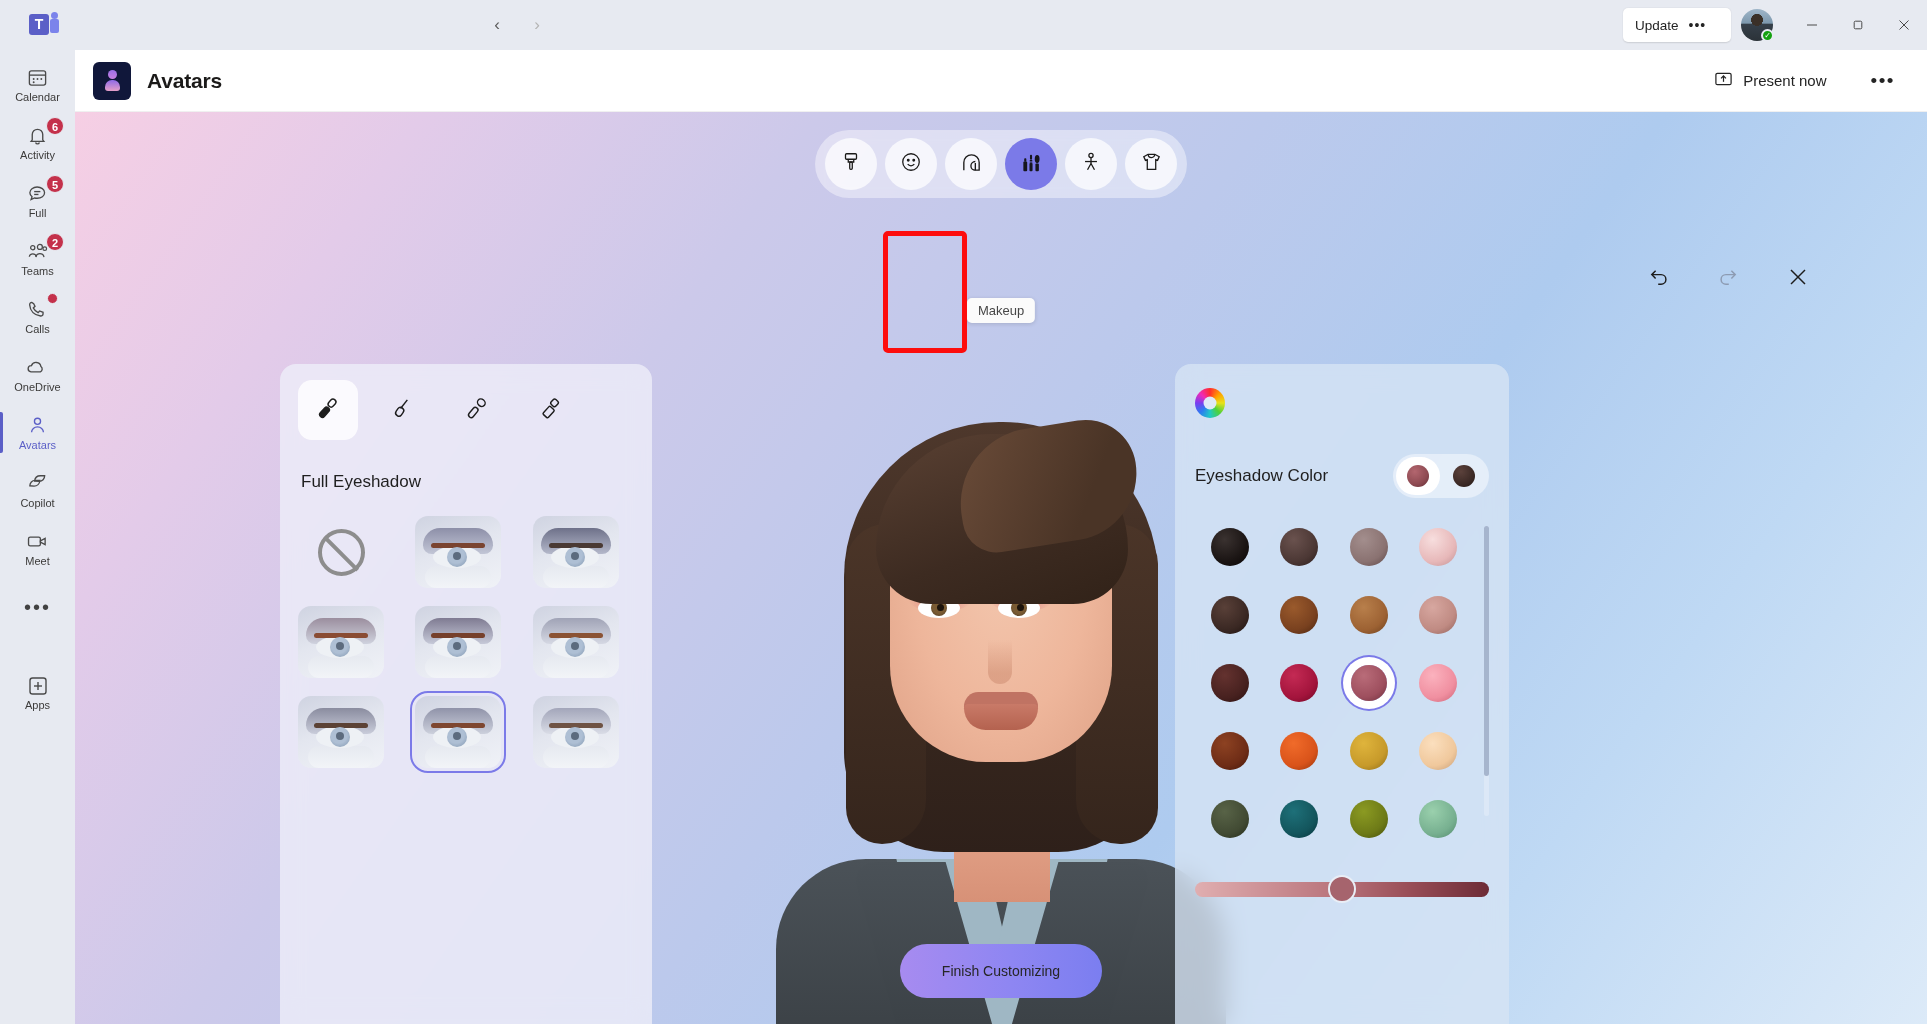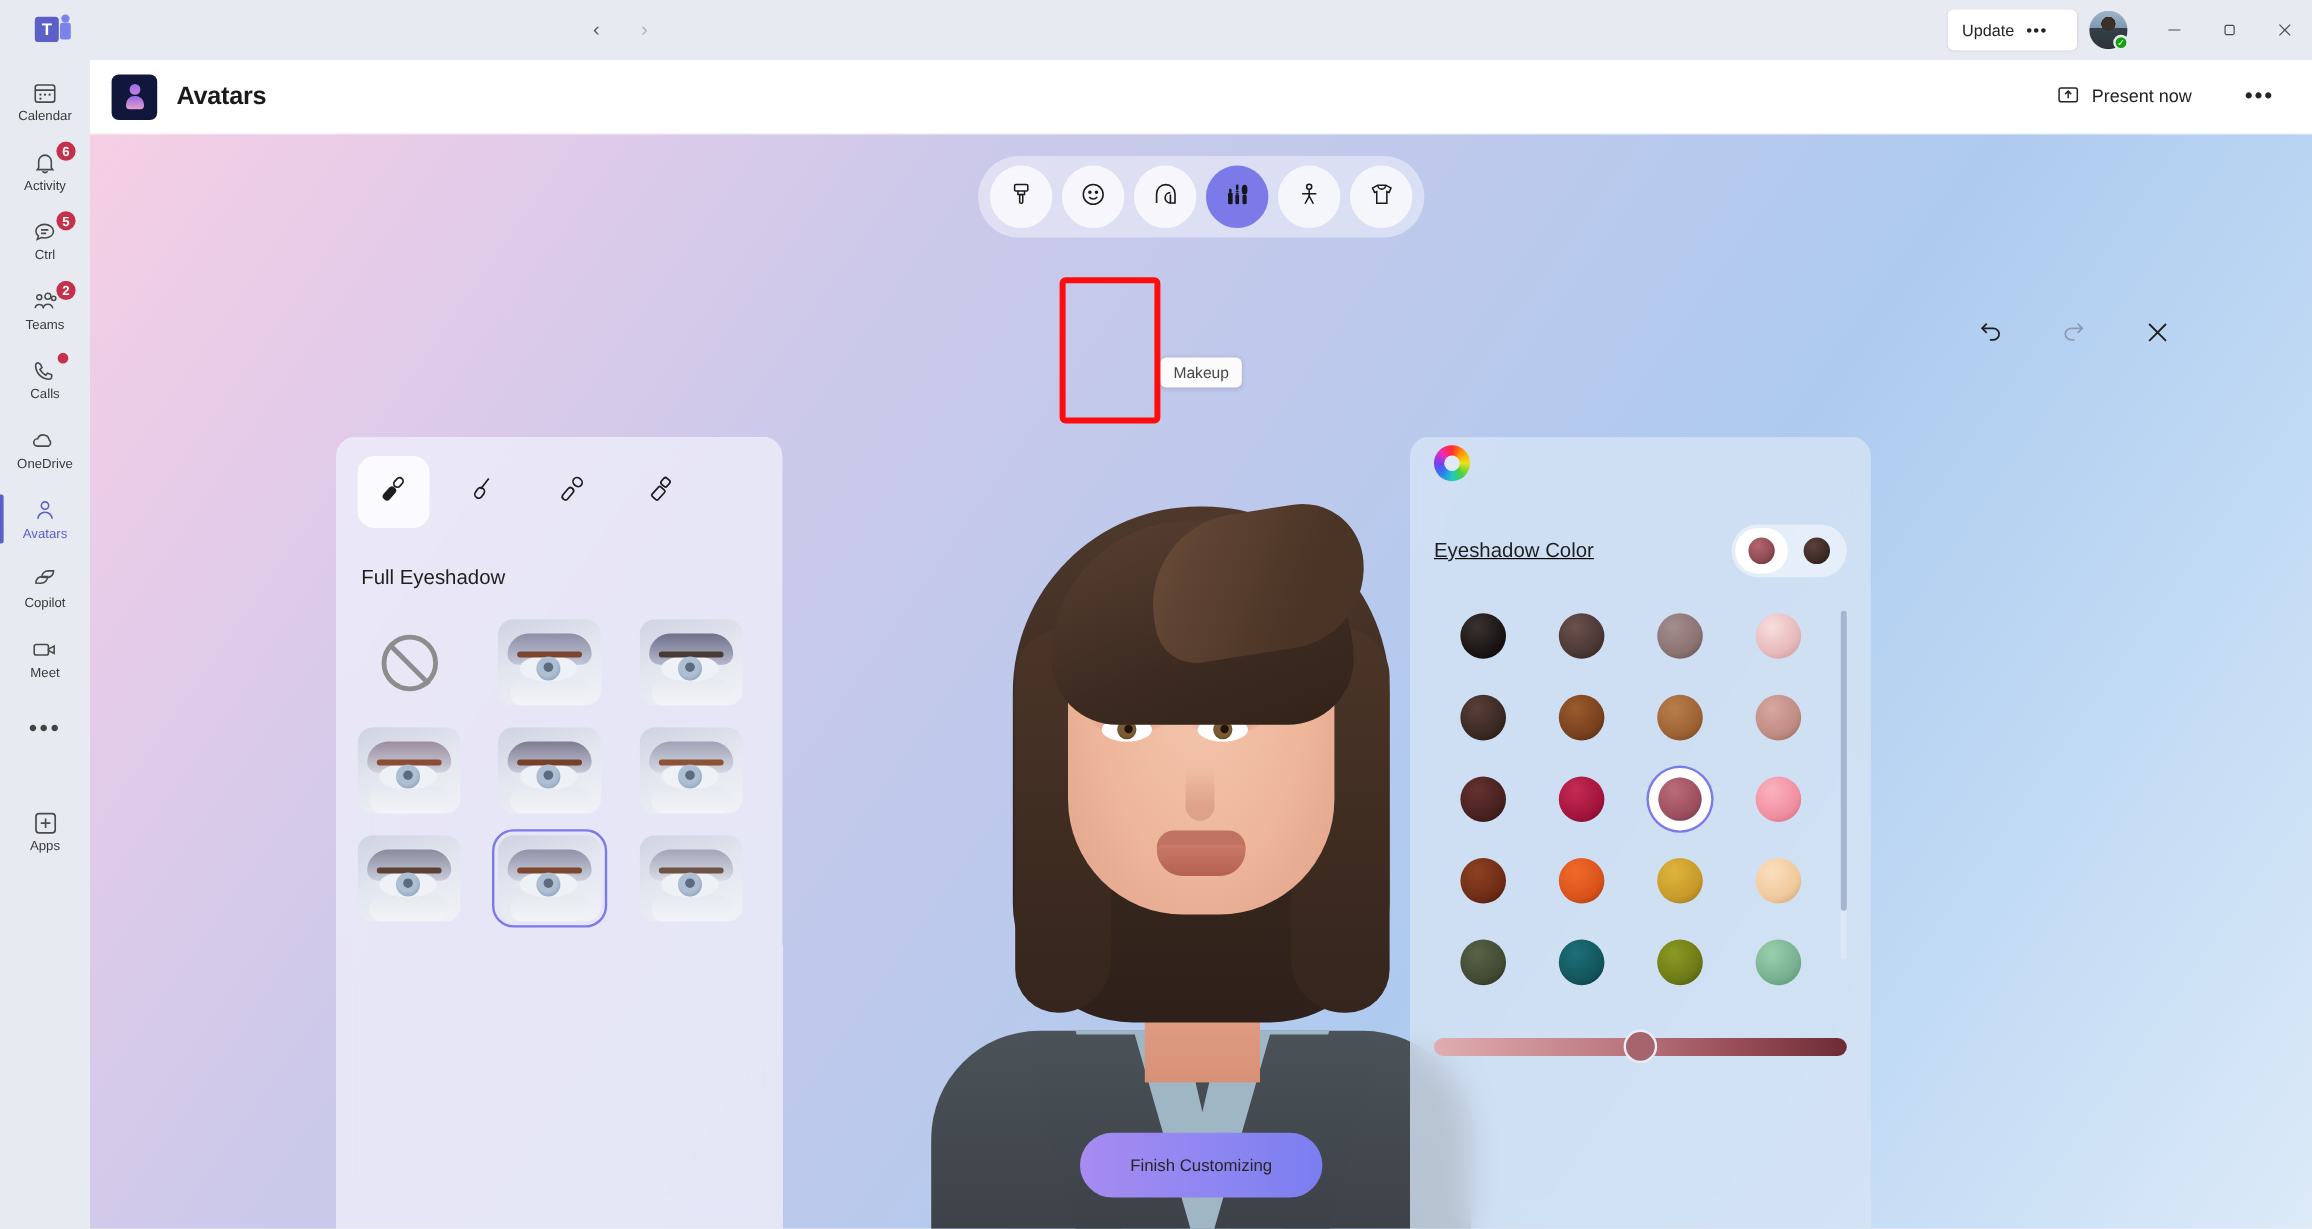--- a/index.html
+++ b/index.html
@@ -293,28 +293,27 @@
   .et-iris { position:absolute; left:32px; top:31px; width:20px; height:20px; border-radius:50%;
     background: radial-gradient(circle at 45% 40%, #aebfd4 0 50%, #7e94ad 100%); }
   .et-pupil { position:absolute; left:38px; top:36px; width:8px; height:8px; border-radius:50%; background:#5c6b7e; }
   .et-line { position:absolute; left:16px; top:27px; width:54px; height:5px; background:#4a3126; border-radius:4px; }
   .et-cheek { position:absolute; left:10px; top:50px; width:66px; height:22px;
     background: linear-gradient(180deg,#e6e9f0,#f2f4f8); border-radius: 30px; }
 
   
   .rpanel {
     position: absolute; left: 1100px; top: 252px;
-    width: 384px; bottom: 0;
+    width: 334px; bottom: 0;
     background: rgba(214,227,244,0.80);
     border-radius: 16px 16px 0 0;
     backdrop-filter: blur(12px);
-    padding: 7px 20px 0 20px;
+    padding: 24px 20px 0 20px;
     z-index: 15;
     overflow: hidden;
-    text-decoration: underline;
   }
   .color-wheel {
     width: 30px; height: 30px; border-radius: 50%; cursor: pointer;
     background: conic-gradient(#ff2d2d, #ff9d00, #e8e21a, #4fd13a, #1fc9c6, #2b7cf0, #7a3df0, #f02bb6, #ff2d2d);
     position: relative;
   }
   .color-wheel::after {
     content:""; position:absolute; left:50%; top:50%; transform:translate(-50%,-50%);
     width:13px; height:13px; border-radius:50%; background:#dfe9f7;
   }
@@ -434,21 +433,21 @@
 
       <div class="rail-item">
         <span class="rail-badge">5</span>
         <span class="ico">
           <svg width="21" height="21" viewBox="0 0 22 22" fill="none" stroke="currentColor" stroke-width="1.4">
             <path d="M3 10.2C3 6.8 6.4 4.2 10.6 4.2S18.4 6.8 18.4 10.2 15 16 10.6 16c-.9 0-1.8-.1-2.6-.3L4.3 17.3l1-2.9C4 13.3 3 11.9 3 10.2z"></path>
             <line x1="7.5" y1="9" x2="14" y2="9"></line>
               <line x1="7.5" y1="12" x2="12" y2="12"></line>
           </svg>
         </span>
-        <span class="lbl">Ctrl</span>
+        <span class="lbl">Full</span>
       </div>
 
       <div class="rail-item">
         <span class="rail-badge">2</span>
         <span class="ico">
           <svg width="23" height="21" viewBox="0 0 24 22" fill="none" stroke="currentColor" stroke-width="1.3">
             <circle cx="7" cy="7" r="2.2"></circle>
               <circle cx="14.5" cy="6.2" r="2.6"></circle>
               <circle cx="19.6" cy="8" r="1.9"></circle>
             <path d="M3.4 16.5a3.7 3.7 0 0 1 7.3 0"></path>

